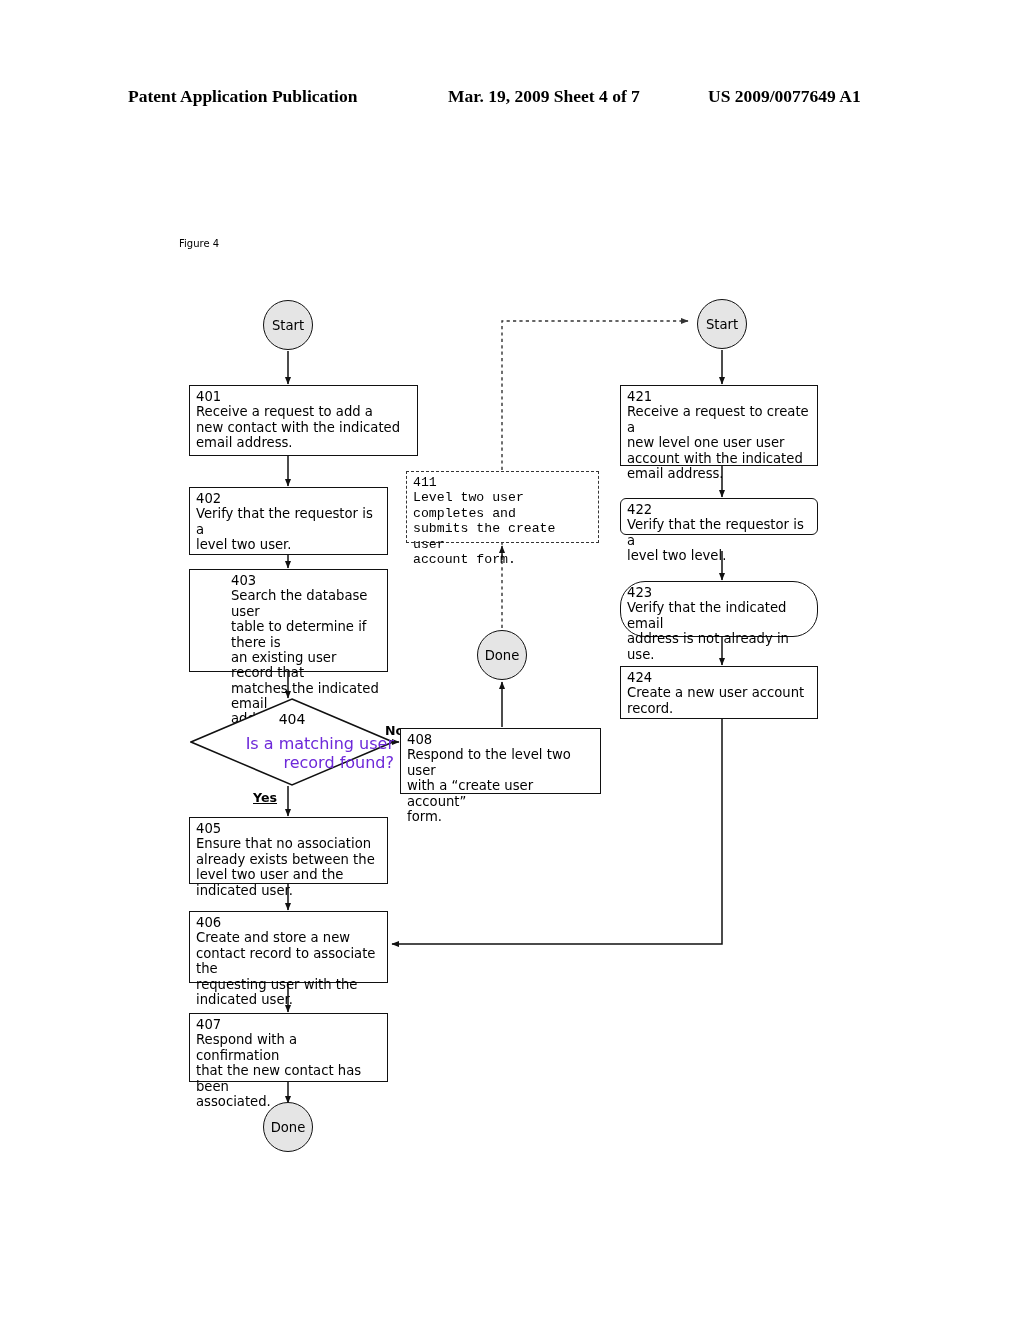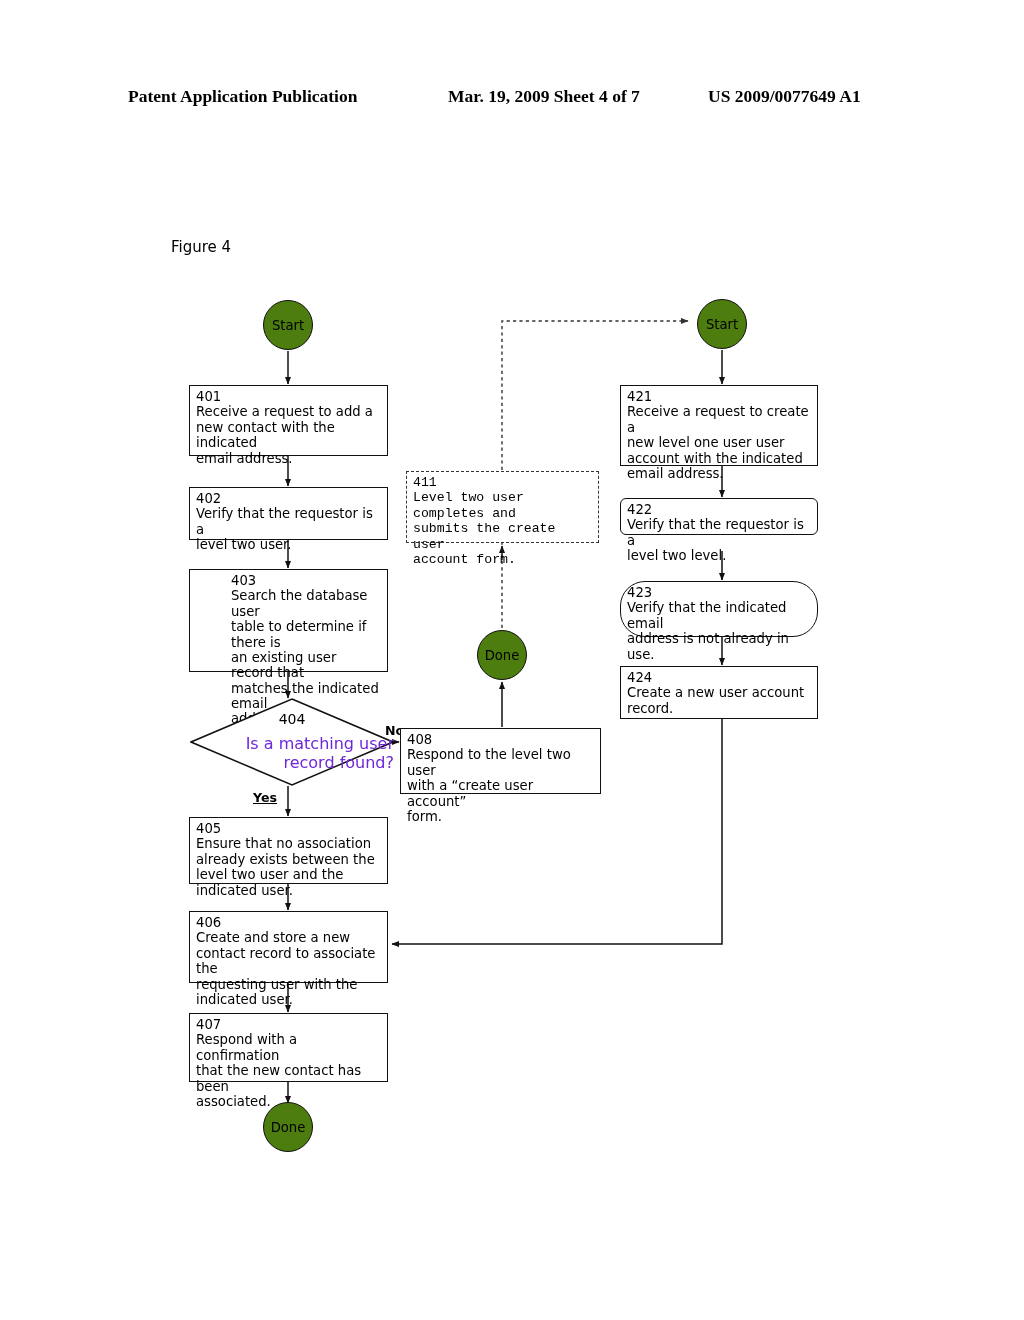--- a/index.html
+++ b/index.html
@@ -30,24 +30,24 @@
     white-space: nowrap;
     text-decoration: underline;
   }
   #patent-header .hdr-left   { position: absolute; left: 0px;   top: 0px; }
   #patent-header .hdr-mid    { position: absolute; left: 320px; top: 0px; }
   #patent-header .hdr-right  { position: absolute; left: 580px; top: 0px; }
 
   
   #figure-label {
     position: absolute;
-    left: 171px;
+    left: 179px;
     top: 238px;
     font-family: "DejaVu Sans", sans-serif;
-    font-size: 15px;
+    font-size: 10px;
     color: #000000;
   }
 
   
   #flow-canvas {
     position: absolute;
     left: 0;
     top: 0;
     width: 1024px;
     height: 1320px;
@@ -88,21 +88,21 @@
     line-height: 1.165;
     white-space: pre-line;
   }
 
   
   .terminator {
     position: absolute;
     box-sizing: border-box;
     border: 1.3px solid #111111;
     border-radius: 50%;
-    background: #4d7c0f;
+    background: #e5e5e5;
     display: flex;
     align-items: center;
     justify-content: center;
     font-family: "DejaVu Sans", sans-serif;
     font-size: 13.2px;
     color: #000000;
   }
 
   
   .decision {
@@ -218,28 +218,28 @@
     </svg>
 
     <div class="terminator" style="left:263px; top:300px; width:50px; height:50px;">
       <span>Start</span>
     </div>
 
     <div class="terminator" style="left:697px; top:299px; width:50px; height:50px;">
       <span>Start</span>
     </div>
 
-    <div class="node-box" style="left:189px; top:385px; width:199px; height:71px;">
+    <div class="node-box" style="left:189px; top:385px; width:229px; height:71px;">
       <span class="node-num">401</span>
       <span class="node-text">Receive a request to add a
 new contact with the indicated
 email address.</span>
     </div>
 
-    <div class="node-box" style="left:189px; top:487px; width:199px; height:53px;">
+    <div class="node-box" style="left:189px; top:487px; width:199px; height:68px;">
       <span class="node-num">402</span>
       <span class="node-text">Verify that the requestor is a
 level two user.</span>
     </div>
 
     <div class="node-box" style="left:189px; top:569px; width:199px; height:103px;padding-left:41px;">
       <span class="node-num">403</span>
       <span class="node-text">Search the database user
 table to determine if there is
 an existing user record that

